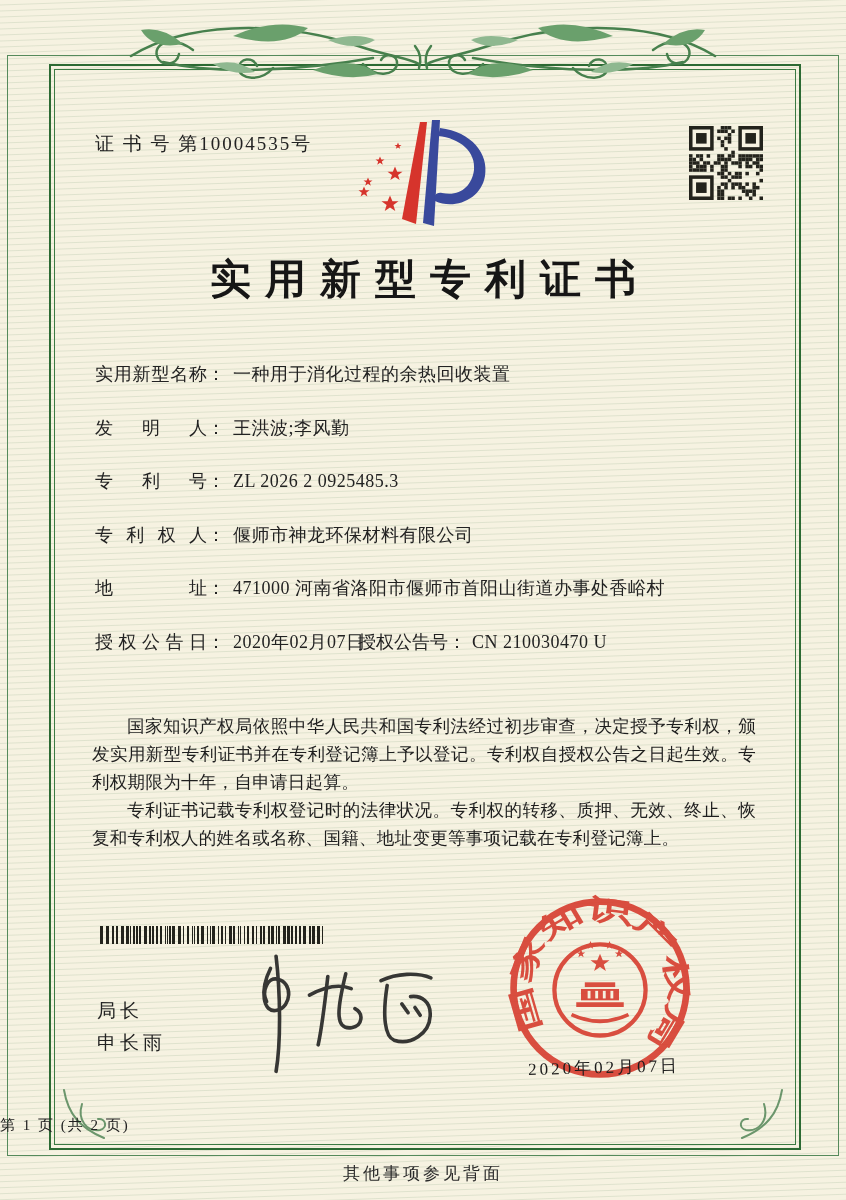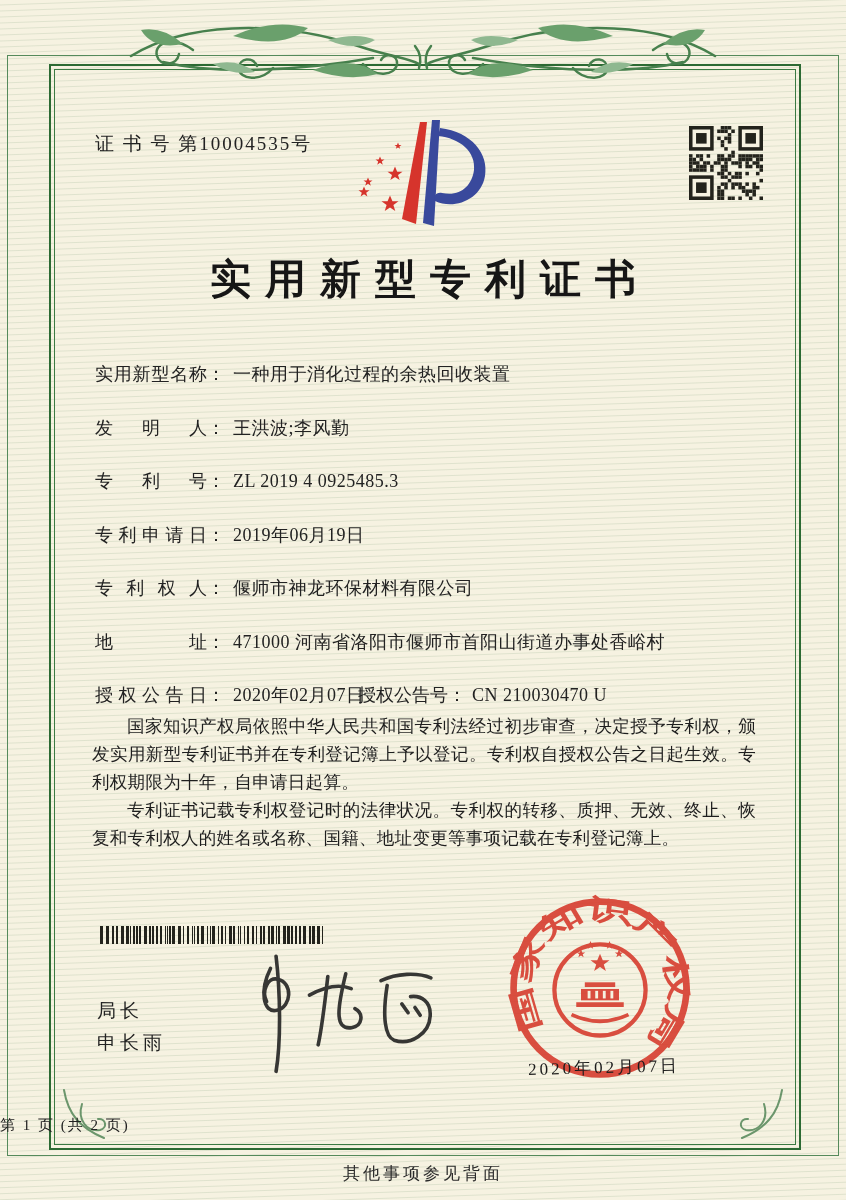--- a/index.html
+++ b/index.html
@@ -269,24 +269,21 @@
   <div class="abs title">实用新型专利证书</div>
 
   <div class="abs fields">
     <div class="frow">
       <span class="flabel">实用新型名称</span><span class="colon">：</span><span class="fval">一种用于消化过程的余热回收装置</span>
     </div>
     <div class="frow">
       <span class="flabel">发明人</span><span class="colon">：</span><span class="fval">王洪波;李风勤</span>
     </div>
     <div class="frow">
-      <span class="flabel">专利号</span><span class="colon">：</span><span class="fval">ZL 2019 4 0925485.3</span>
-    </div>
-    <div class="frow">
-      <span class="flabel">专利申请日</span><span class="colon">：</span><span class="fval">2019年06月19日</span>
+      <span class="flabel">专利号</span><span class="colon">：</span><span class="fval">ZL 2026 2 0925485.3</span>
     </div>
     <div class="frow">
       <span class="flabel">专利权人</span><span class="colon">：</span><span class="fval">偃师市神龙环保材料有限公司</span>
     </div>
     <div class="frow">
       <span class="flabel">地址</span><span class="colon">：</span><span class="fval">471000 河南省洛阳市偃师市首阳山街道办事处香峪村</span>
     </div>
     <div class="frow">
       <span class="flabel">授权公告日</span><span class="colon">：</span><span class="fval">2020年02月07日</span>
       <span class="grant">

